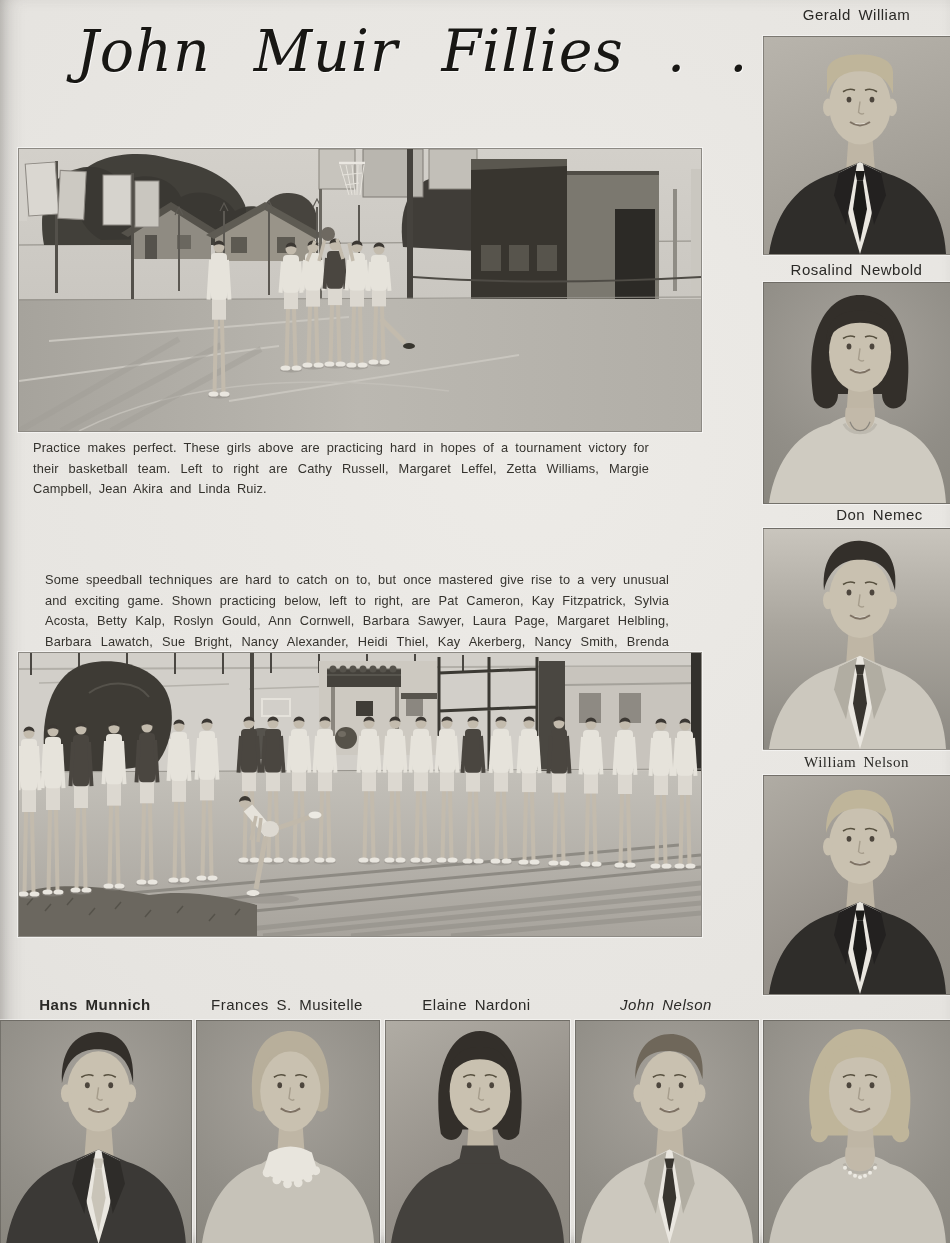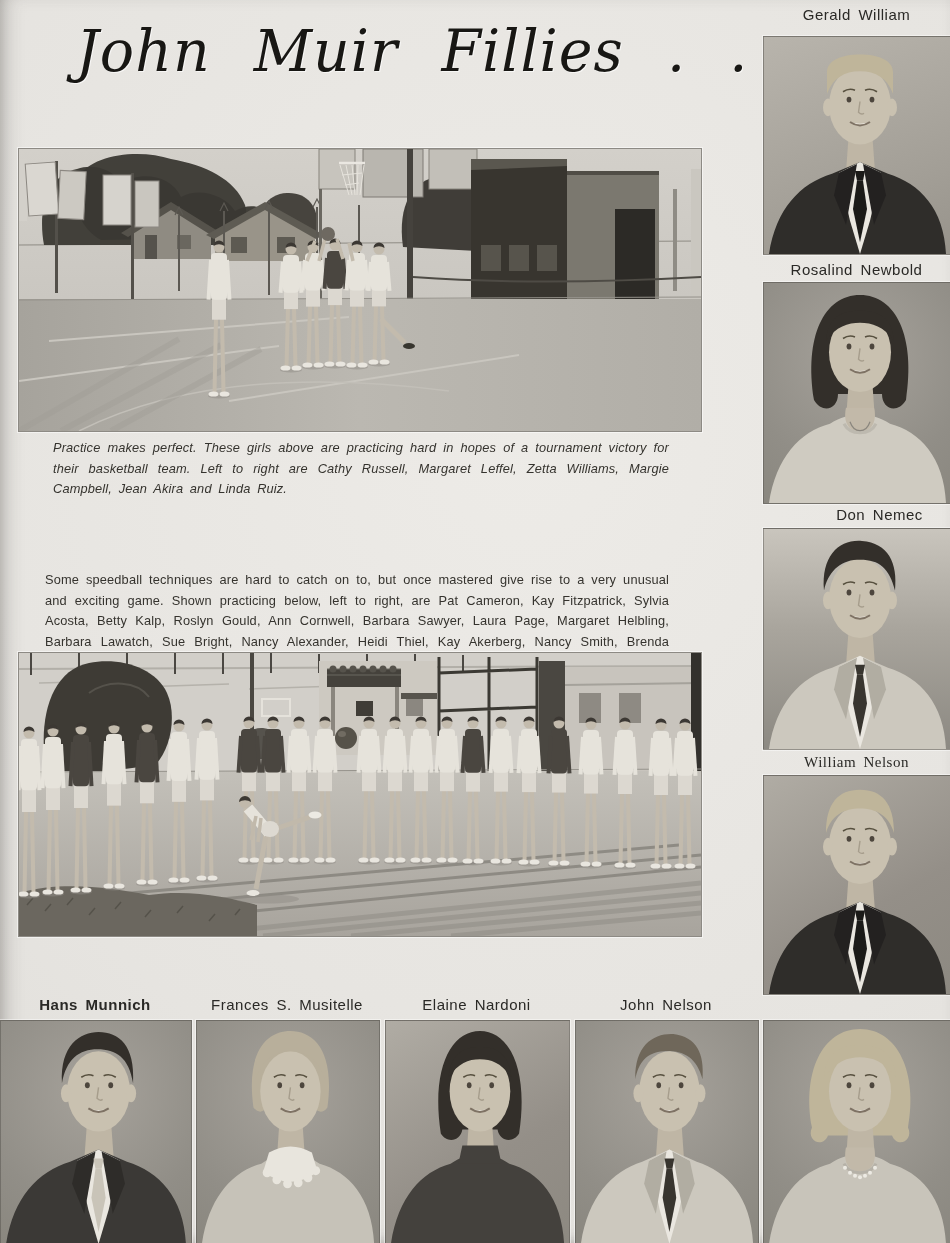--- a/index.html
+++ b/index.html
@@ -17,21 +17,21 @@
     white-space:nowrap;
   }
   .photo{position:absolute;margin:0;background:#c7c4be;border:1px solid rgba(70,68,63,.45);box-shadow:0 0 0 1px rgba(255,255,255,.5);}
   .photo svg{display:block;width:100%;height:100%;}
   .photo-basketball{left:18px;top:148px;width:682px;height:282px;}
   .photo-speedball{left:18px;top:652px;width:682px;height:283px;}
   .caption{
     position:absolute;margin:0;font-size:12.8px;line-height:1.62;color:#35332e;
     text-align:justify;word-spacing:3px;letter-spacing:.15px;
   }
-  .caption-basketball{left:53px;top:438px;width:616px;font-style:italic;}
+  .caption-basketball{left:33px;top:438px;width:616px;}
   .caption-speedball{left:45px;top:570px;width:624px;}
   .pname{
     position:absolute;font-size:15px;color:#2a2926;text-align:center;
     letter-spacing:.5px;word-spacing:3px;white-space:nowrap;
   }
   .pphoto{position:absolute;overflow:hidden;border:1px solid rgba(70,68,63,.4);box-shadow:0 0 0 1px rgba(255,255,255,.45);}
   .pphoto svg{display:block;width:100%;height:100%;}
   .bg-light{background:linear-gradient(160deg,#b8b4ac 0%,#a29e96 70%,#97938b 100%);}
   .bg-mid{background:radial-gradient(circle at 50% 32%, #a6a29b 0%, #918e87 65%, #8a877f 100%);}
   .bg-grad{background:linear-gradient(#c9c5bd 0%, #a9a59d 45%, #8c8982 100%);}
@@ -770,21 +770,21 @@
 <path d="M79,56 q6,-4 12,-1.5" stroke="#57503f" stroke-width="1.6" fill="none"></path>
 <path d="M101,54.5 q6,-2.5 12,1.5" stroke="#57503f" stroke-width="1.6" fill="none"></path>
 <path d="M96,66 l-1.5,11 q3,3 5.5,1" stroke="#a69d8c" stroke-width="1.4" fill="none"></path>
 <path d="M86,87 q10,3.5 20,0 q-10,5.5 -20,0 Z" fill="#efece4"></path>
 <path d="M86,87 q10,7 20,0" stroke="#7e7264" stroke-width="2" fill="none"></path>
           </svg>
         </div>
   </div>
 
   <div>
-    <div class="pname" style="left: 575px; top: 996px; width: 182px;">John Nelson</div>
+    <div class="pname" style="left: 575px; top: 996px; width: 182px; font-style: italic;">John Nelson</div>
     <div class="pphoto bg-mid" style="left: 575px; top: 1020px; width: 182px; height: 223px;">
           <svg viewBox="0 0 187 222" preserveAspectRatio="none">
             <path d="M85,96 L108,96 L111,138 L82,138 Z" fill="#bfb6a5"></path>
             <path d="M5,222 C12,176 36,150 68,140 L96,128 L124,140 C156,150 180,176 182,222 Z" fill="#ccc8be"></path>
             <path d="M75,139 L96,128 L117,139 L106,188 L96,222 L86,188 Z" fill="#eae7e0"></path>
             <path d="M75,139 L93,130 L82,192 L70,162 Z" fill="#b1ada2"></path>
             <path d="M117,139 L99,130 L110,192 L122,162 Z" fill="#b1ada2"></path>
             <path d="M91,137 L101,137 L99,147 L93,147 Z" fill="#38352f"></path>
             <path d="M93,147 L99,147 L103,176 L96,210 L89,176 Z" fill="#38352f"></path>
             <ellipse cx="96" cy="70" rx="31" ry="40" fill="#c9c1b0"></ellipse>

